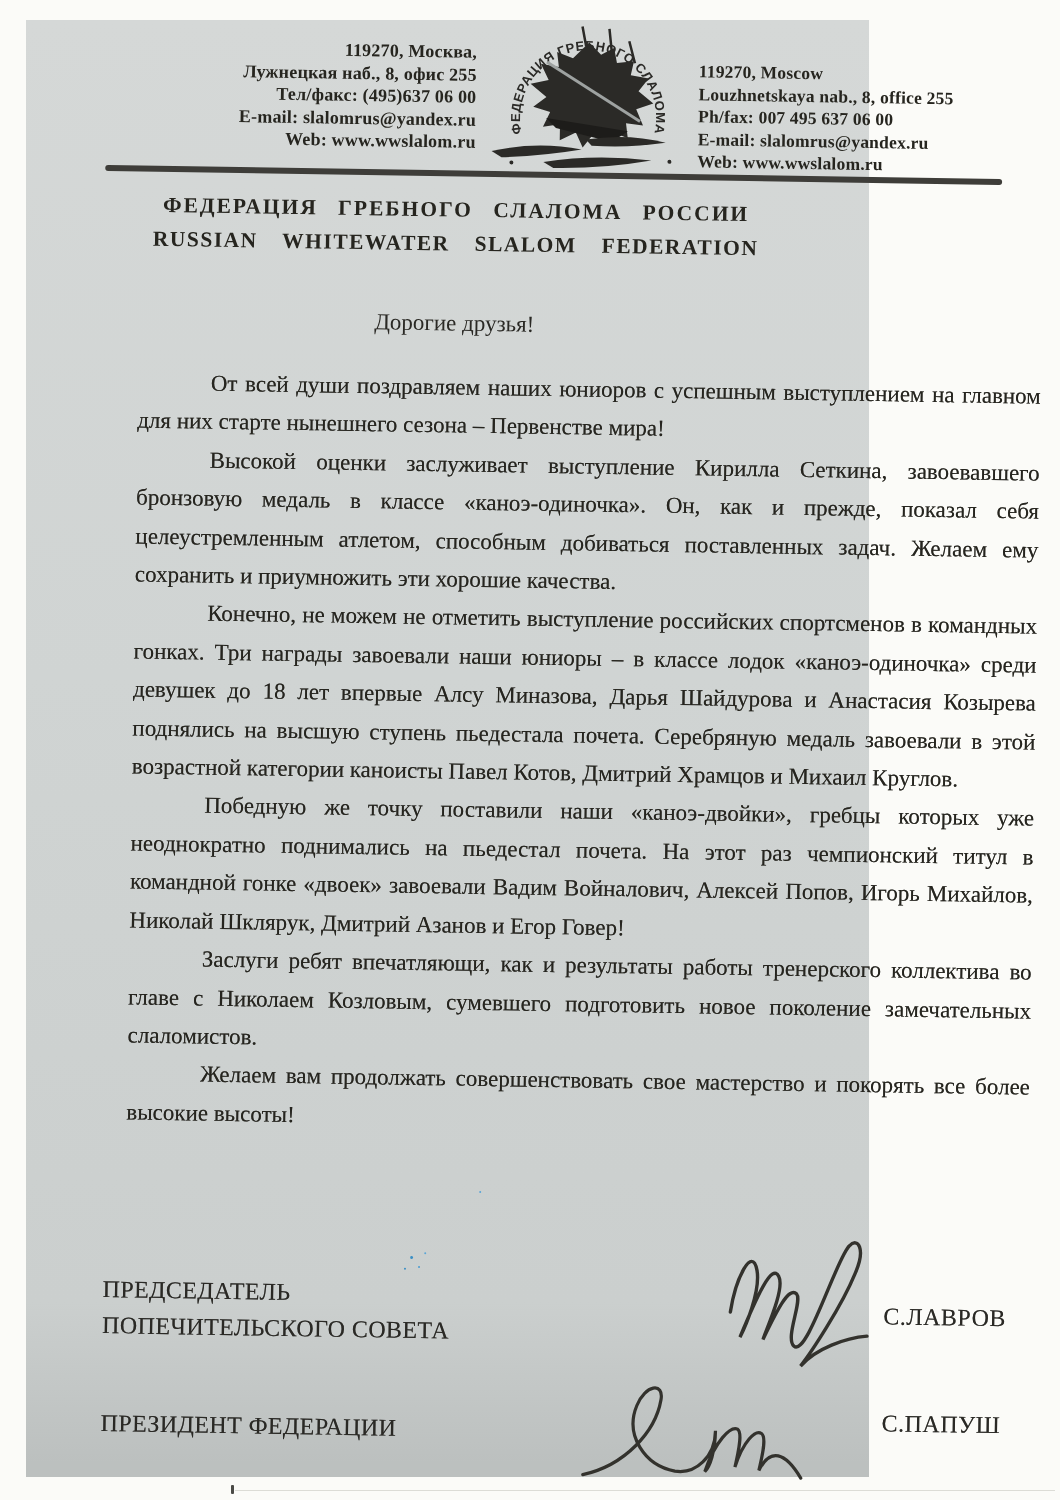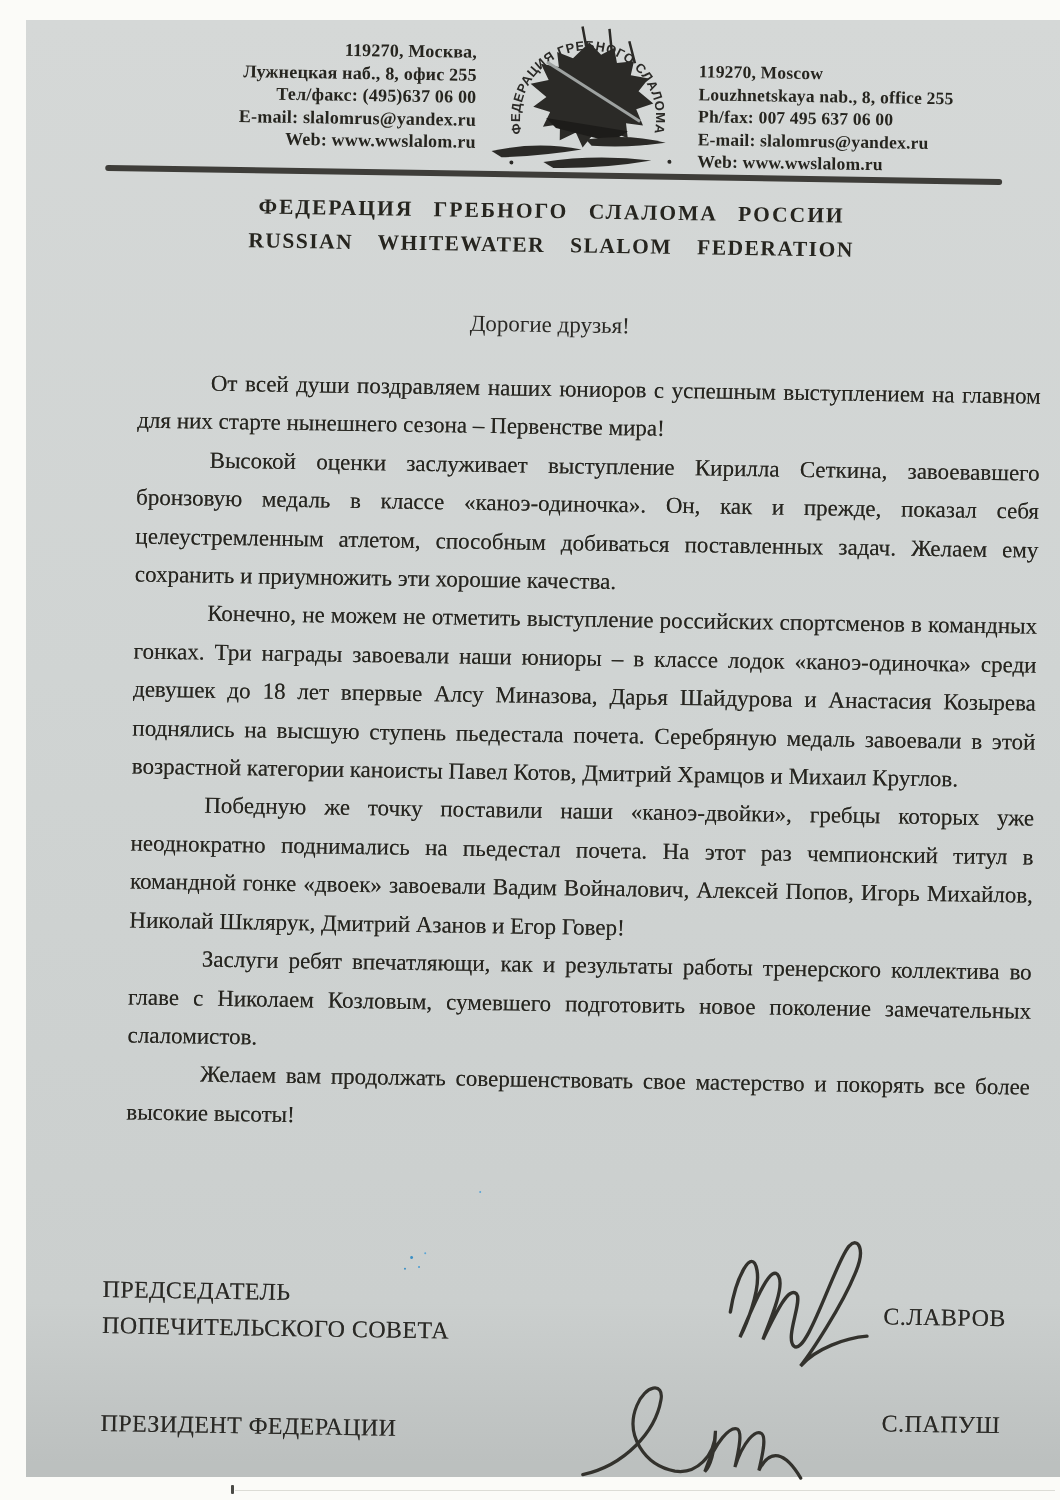--- a/index.html
+++ b/index.html
@@ -1,21 +1,21 @@
 <!DOCTYPE html>
 <html><head>
 <meta charset="utf-8">
 <style>
   html,body{margin:0;padding:0;}
   body{
     width:1060px;height:1500px;overflow:hidden;position:relative;
     background:#fbfbf8;font-family:"Liberation Serif",serif;
   }
   .paper{
-    position:absolute;left:26px;top:20px;width:1034px;height:1457px;
+    position:absolute;left:26px;top:20px;width:843px;height:1457px;
     background:linear-gradient(180deg,#d5d8d7 0%,#d0d4d3 45%,#cbcfce 88%,#bcc0bf 99%);
     color:#24231f;
   }
   .tilt{
     position:absolute;left:0;top:0;width:100%;height:100%;
     transform:rotate(0.9deg);transform-origin:520px 740px;
   }
   .abs{position:absolute;}
   .addr{font-weight:bold;font-size:18px;line-height:22.5px;letter-spacing:.2px;color:#26251f;}
   .addr-ru{left:118px;top:22px;width:322px;text-align:right;}

